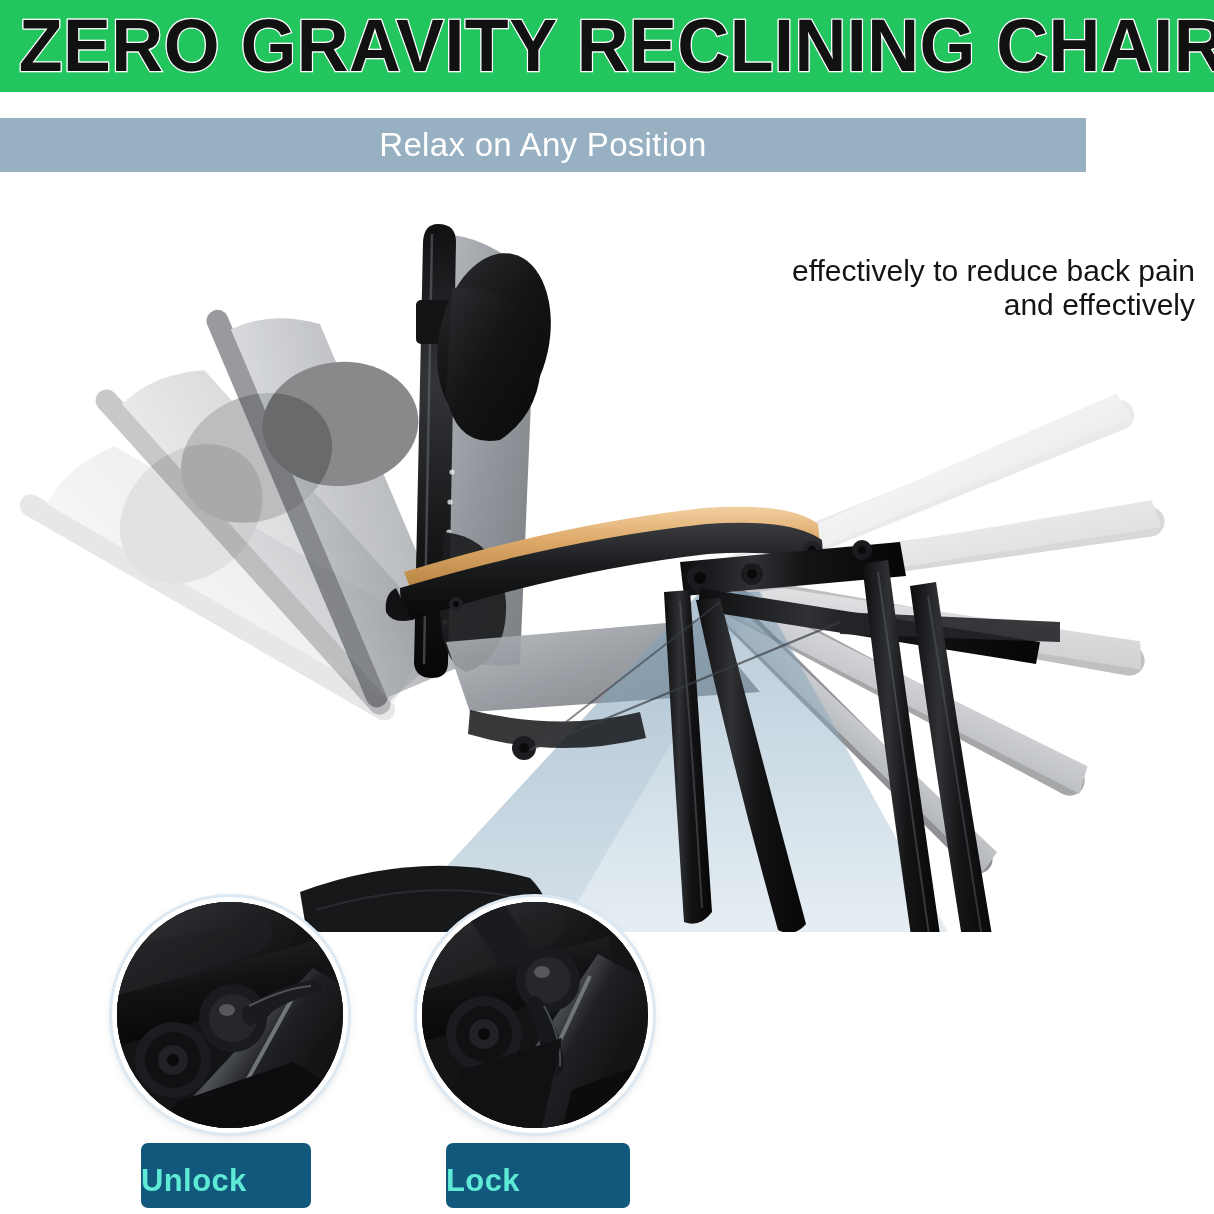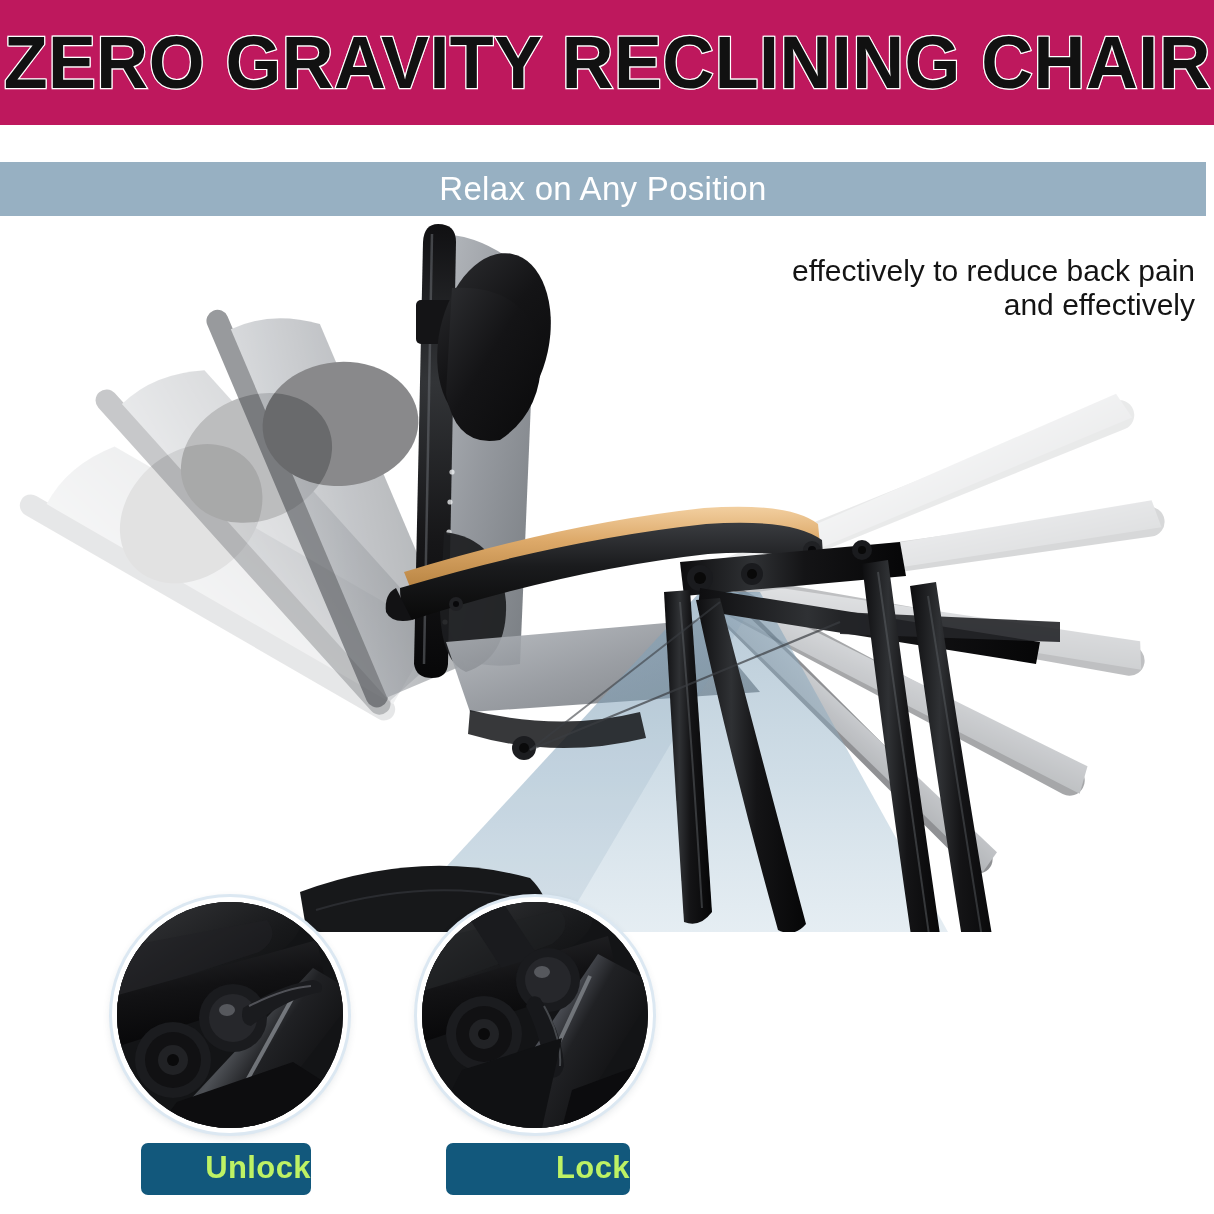--- a/index.html
+++ b/index.html
@@ -13,50 +13,49 @@
     height: 1214px;
     background: #ffffff;
     overflow: hidden;
     font-family: "Liberation Sans", sans-serif;
   }
 
   
   .title-band {
     position: absolute;
     left: 0; top: 0;
-    width: 1214px; height: 125px;
-    background: #be185d;
+    width: 1214px; height: 92px;
+    background: #22c55e;
     display: flex;
     align-items: center;
-    justify-content: center;
+    justify-content: flex-start;
   }
   .title-text {
     font-family: "Liberation Sans Narrow", "Liberation Sans", sans-serif;
     font-weight: 700;
     font-size: 74px;
     line-height: 1;
     letter-spacing: 0.5px;
     color: #111111;
     transform: scaleX(0.97);
     white-space: nowrap;
     -webkit-text-stroke: 2.4px #ffffff;
     paint-order: stroke fill;
     text-shadow:
       1px 0 0 #ffffff, -1px 0 0 #ffffff,
       0 1px 0 #ffffff, 0 -1px 0 #ffffff;
   }
   .subtitle-band {
     position: absolute;
     left: 0; top: 118px;
-    width: 1206px; height: 54px;
+    width: 1086px; height: 54px;
     background: #97b0c2;
     display: flex;
     align-items: center;
     justify-content: center;
-    margin-top: 44px;
   }
   .subtitle-text {
     font-family: "Liberation Sans Narrow", "Liberation Sans", sans-serif;
     font-weight: 400;
     font-size: 33px;
     color: #ffffff;
     letter-spacing: 0.3px;
     white-space: nowrap;
   }
 
@@ -111,28 +110,28 @@
     box-shadow: 0 0 0 3px #dce8f2, 0 3px 10px rgba(40,60,80,0.18);
     overflow: hidden;
   }
   .detail-left  { left: 112px; top: 897px; }
   .detail-right { left: 417px; top: 897px; }
   .dc-svg { position:absolute; left:0; top:0; width:226px; height:226px; }
 
   .lock-label {
     position: absolute;
     background: #12587c;
-    color: #bef264;
+    color: #5eead4;
     font-family: "Liberation Sans Narrow", "Liberation Sans", sans-serif;
     font-weight: 700;
     font-size: 31px;
     line-height: 1;
-    padding: 9px 0 12px 0;
+    padding: 22px 0 12px 0;
     border-radius: 7px;
-    text-align: right;
+    text-align: left;
     letter-spacing: 0.4px;
   }
   .label-unlock { left: 141px; top: 1143px; width: 170px; }
   .label-lock   { left: 446px; top: 1143px; width: 184px; }
 </style>
 </head>
 <body>
 
 <div id="page">
 

